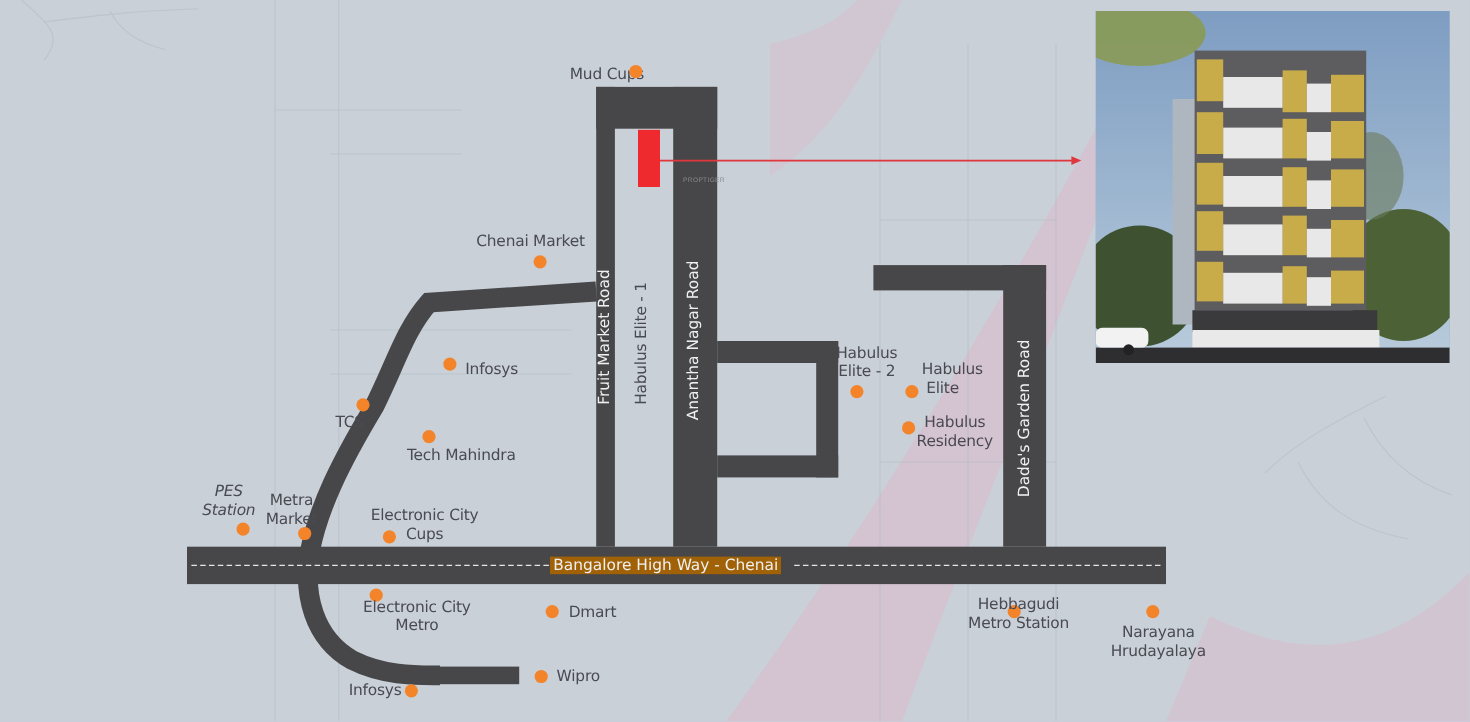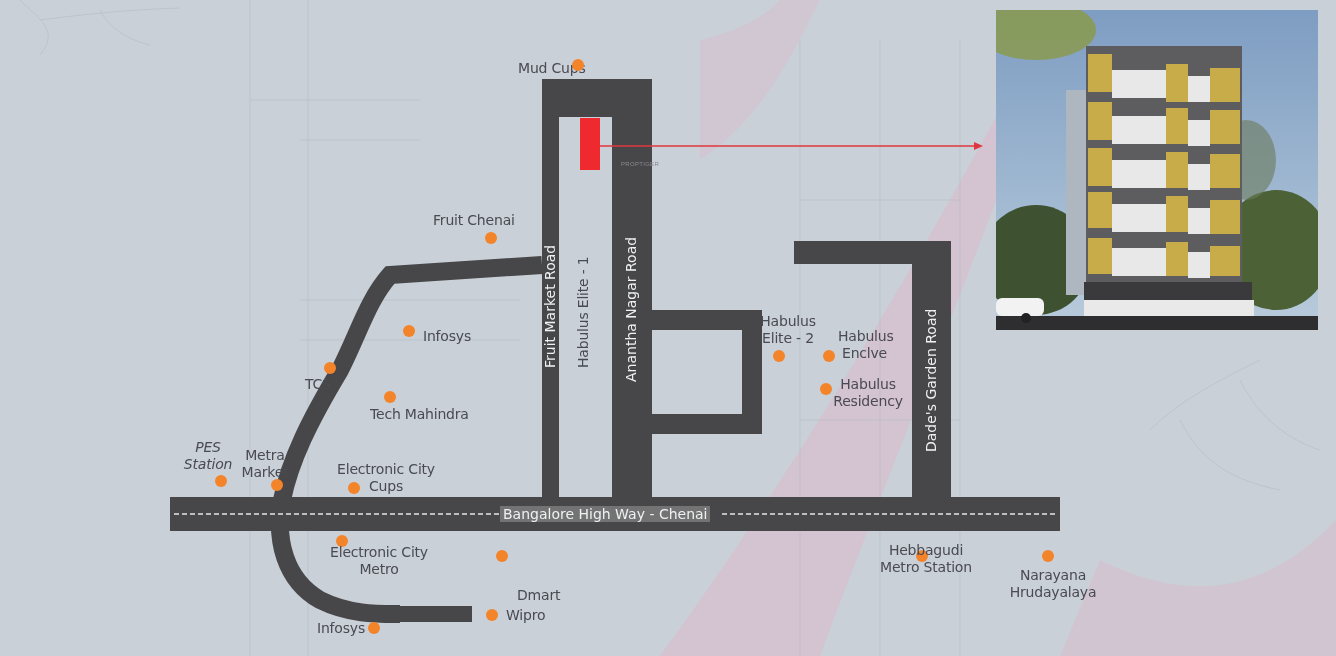--- a/index.html
+++ b/index.html
@@ -54,32 +54,32 @@
     <line x1="174" y1="514" x2="500" y2="514" stroke="#e6e6e6" stroke-width="1.3" stroke-dasharray="5,3"></line>
     <line x1="722" y1="514" x2="1058" y2="514" stroke="#e6e6e6" stroke-width="1.3" stroke-dasharray="5,3"></line>
 
     <rect x="580" y="118" width="20" height="52" fill="#ee2a2f"></rect>
     <line x1="600" y1="146" x2="975" y2="146" stroke="#e0373d" stroke-width="1.5"></line>
     <polygon points="974,142 983,146 974,150" fill="#e0373d"></polygon>
   </svg>
 
   <div class="wm" style="left:621px;top:161px;">PROPTIGER</div>
 
-  <div class="rlbl" style="left:500px;top:506px;background:#737373;padding:0 3px;">Bangalore High Way - Chenai</div>
+  <div class="rlbl" style="left:500px;top:506px;background:#a16207;padding:0 3px;">Bangalore High Way - Chenai</div>
   <div class="rlbl" style="left:542px;top:368px;transform:rotate(-90deg);">Fruit Market Road</div>
   <div class="rlbl" style="left:623px;top:382px;transform:rotate(-90deg);">Anantha Nagar Road</div>
   <div class="rlbl" style="left:923px;top:452px;transform:rotate(-90deg);">Dade's Garden Road</div>
   <div class="lbl" style="left:575px;top:368px;transform:rotate(-90deg);transform-origin:0 0;font-size:14px;">Habulus Elite - 1</div>
 
   <div>
     <div class="lbl" style="left:494px;top:60px;margin-left:24px;">Mud Cups</div>
     <div class="dot" style="left:572px;top:59px;"></div>
   </div>
   <div>
-    <div class="lbl" style="left:433px;top:212px;">Fruit Chenai</div>
+    <div class="lbl" style="left:433px;top:212px;">Chenai Market</div>
     <div class="dot" style="left:485px;top:232px;"></div>
   </div>
   <div>
     <div class="dot" style="left:403px;top:325px;"></div>
     <div class="lbl" style="left:423px;top:328px;">Infosys</div>
   </div>
   <div>
     <div class="dot" style="left:324px;top:362px;"></div>
     <div class="lbl" style="left:305px;top:376px;">TCS</div>
   </div>
@@ -98,37 +98,37 @@
   <div>
     <div class="lbl c" style="left:333px;top:461px;width:106px;"><span>Electronic City</span><br><span>Cups</span></div>
     <div class="dot" style="left:348px;top:482px;"></div>
   </div>
   <div>
     <div class="dot" style="left:336px;top:535px;"></div>
     <div class="lbl c" style="left:326px;top:544px;width:106px;"><span>Electronic City</span><br><span>Metro</span></div>
   </div>
   <div>
     <div class="dot" style="left:496px;top:550px;"></div>
-    <div class="lbl" style="left:517px;top:549px;margin-top:38px;">Dmart</div>
+    <div class="lbl" style="left:517px;top:549px;">Dmart</div>
   </div>
   <div>
     <div class="dot" style="left:486px;top:609px;"></div>
     <div class="lbl" style="left:506px;top:607px;">Wipro</div>
   </div>
   <div>
     <div class="lbl" style="left:317px;top:620px;">Infosys</div>
     <div class="dot" style="left:368px;top:622px;"></div>
   </div>
   <div>
     <div class="lbl c" style="left:760px;top:313px;width:56px;"><span>Habulus</span><br><span>Elite - 2</span></div>
     <div class="dot" style="left:773px;top:350px;"></div>
   </div>
   <div>
     <div class="dot" style="left:823px;top:350px;"></div>
-    <div class="lbl" style="left:838px;top:328px;"><span>Habulus</span><br><span style="padding-left:4px;">Enclve</span></div>
+    <div class="lbl" style="left:838px;top:328px;"><span>Habulus</span><br><span style="padding-left:4px;">Elite</span></div>
   </div>
   <div>
     <div class="dot" style="left:820px;top:383px;"></div>
     <div class="lbl c" style="left:830px;top:376px;width:76px;"><span>Habulus</span><br><span>Residency</span></div>
   </div>
   <div>
     <div class="dot" style="left:916px;top:550px;"></div>
     <div class="lbl c" style="left:876px;top:542px;width:100px;"><span>Hebbagudi</span><br><span>Metro Station</span></div>
   </div>
   <div>

